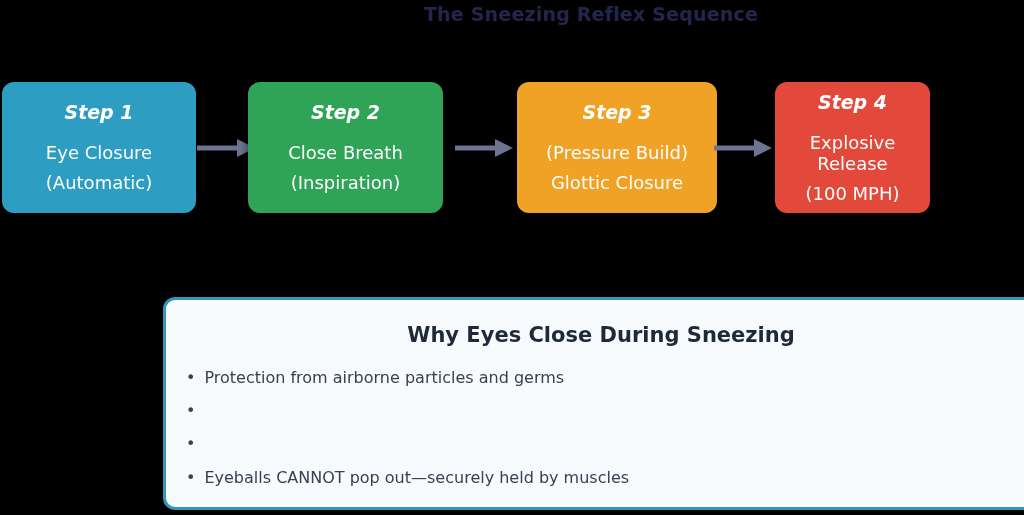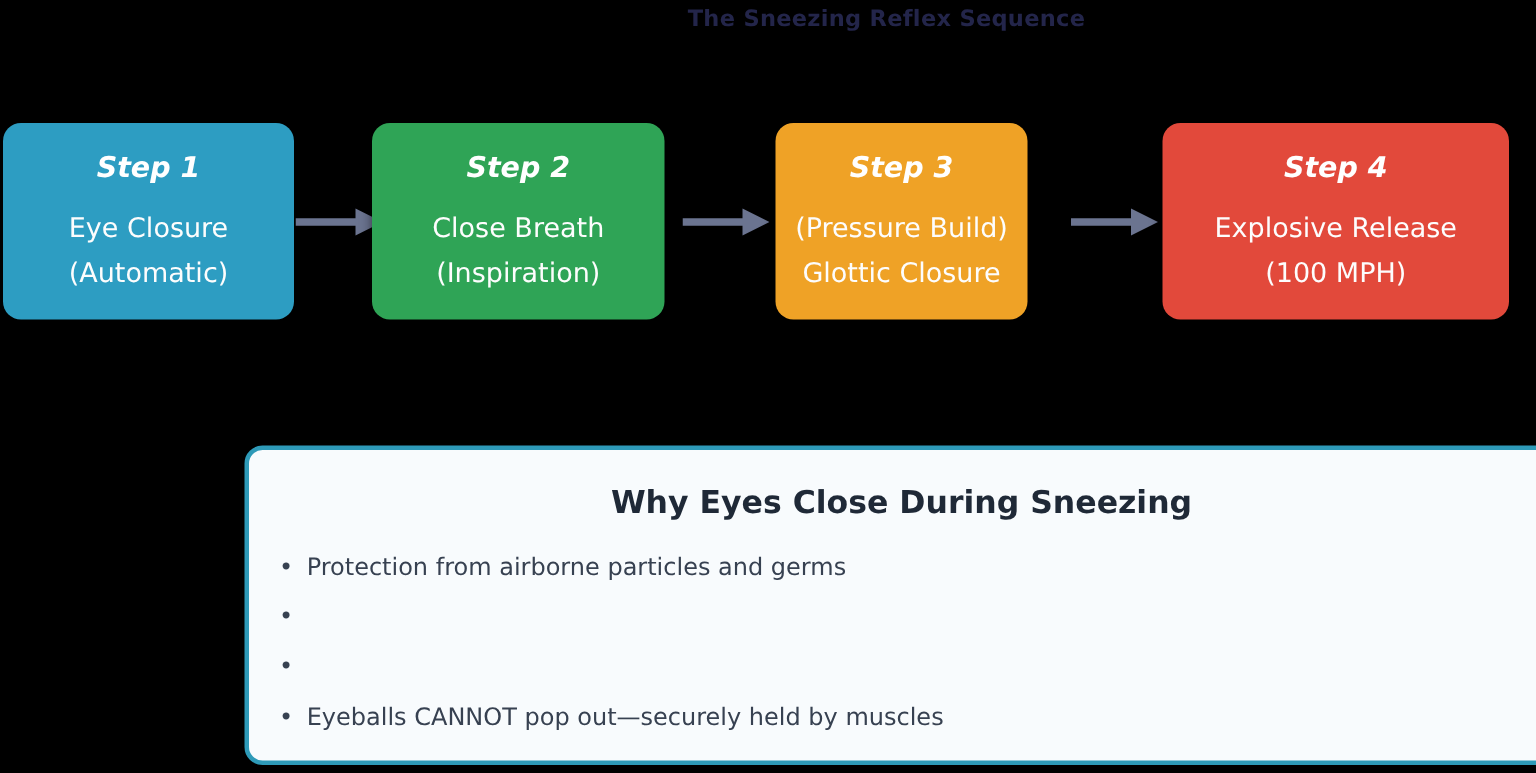--- a/index.html
+++ b/index.html
@@ -3,36 +3,36 @@
 <meta charset="utf-8">
 <style>
   html,body{margin:0;padding:0;}
   body{
     width:1024px;height:515px;position:relative;overflow:hidden;
     background:var(--page-bg,#000);
     font-family:"DejaVu Sans", sans-serif;
   }
   .main-title{
     position:absolute;left:163px;top:3px;width:856px;
-    text-align:center;font-size:15px;font-weight:bold;
+    text-align:center;font-size:19px;font-weight:bold;
     color:var(--title-color,#23254a);letter-spacing:.2px;
   }
   .step{
     position:absolute;top:82px;height:131px;border-radius:12px;
     color:#fff;display:flex;flex-direction:column;align-items:center;
     justify-content:center;text-align:center;
     box-shadow:0 4px 8px rgba(0,0,0,.55);
   }
   .step-title{font-size:19px;font-weight:bold;margin-bottom:11px;font-style:italic;}
   .step-line{font-size:18px;margin-top:8px;line-height:1.2;color:#fdfdfd;}
   .step-line:first-of-type{margin-top:0;}
   #step-1{left:2px;width:194px;}
   #step-2{left:248px;width:195px;}
-  #step-3{left:517px;width:168px;justify-content:center;}
-  #step-4{left:775px;width:231px;}
+  #step-3{left:517px;width:200px;justify-content:center;}
+  #step-4{left:775px;width:155px;}
   .arrow{position:absolute;top:136px;width:58px;height:24px;}
   #arrow-1{left:197px;}
   #arrow-2{left:455px;}
   #arrow-3{left:714px;}
   .arrow line{stroke:var(--arrow,#6b7490);stroke-width:5;}
   .arrow polygon{fill:var(--arrow,#6b7490);}
   .info-panel{
     position:absolute;left:163px;top:297px;width:876px;height:213px;
     box-sizing:border-box;border-radius:12px;
     background:var(--info-bg,#f8fbfd);

